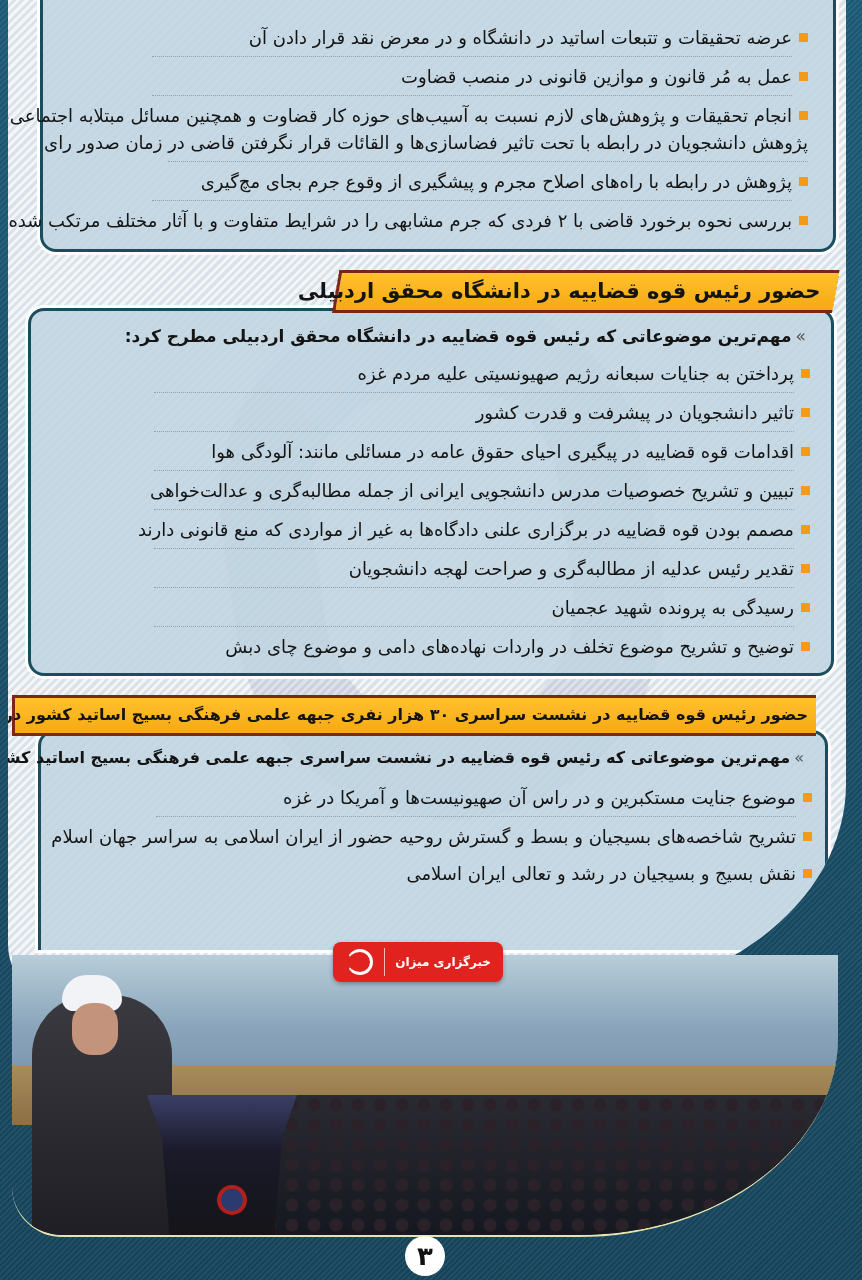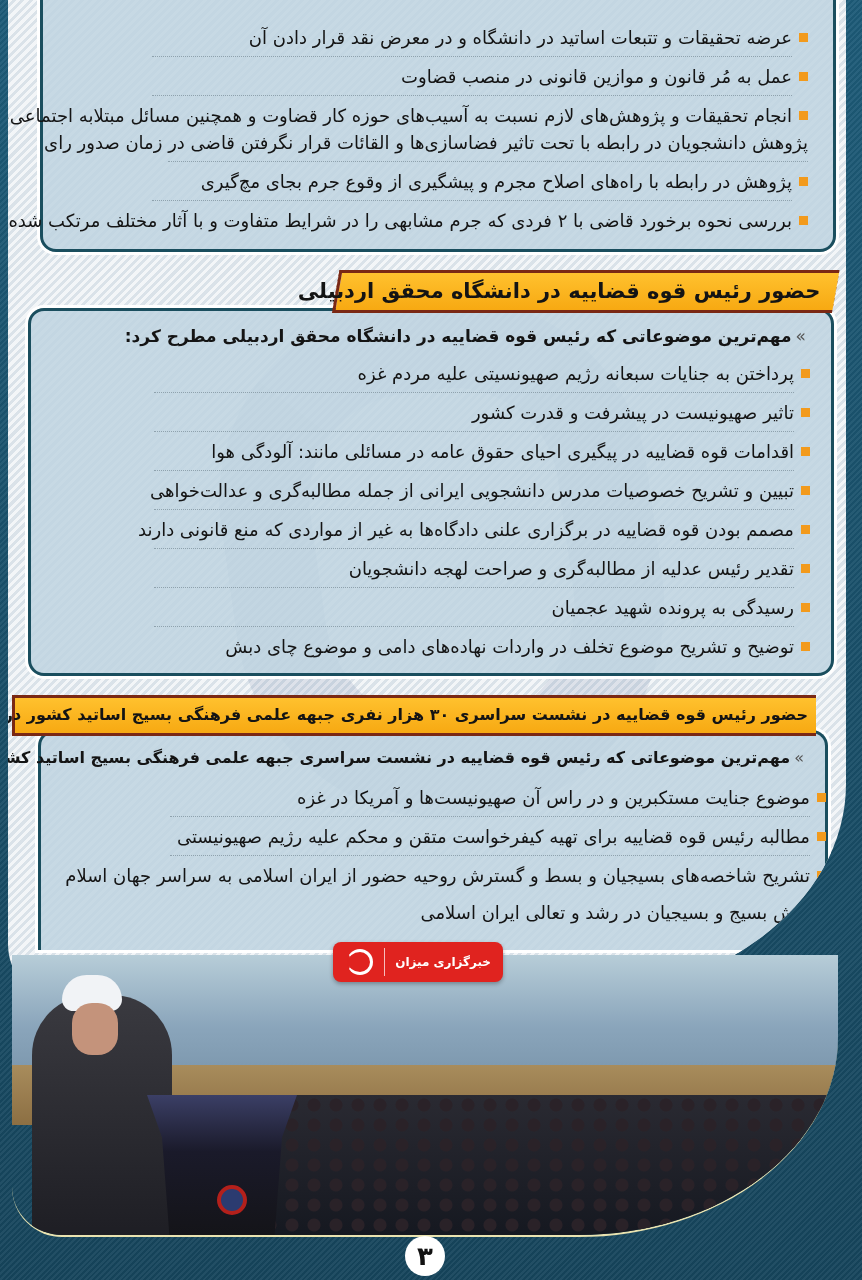--- a/index.html
+++ b/index.html
@@ -203,37 +203,36 @@
     <li><span class="bullet"></span><span>بررسی نحوه برخورد قاضی با ۲ فردی که جرم مشابهی را در شرایط متفاوت و با آثار مختلف مرتکب شده‌اند</span></li>
   </ul>
 
   <div class="box box2"></div>
   <div class="banner banner1"><span>حضور رئیس قوه قضاییه در دانشگاه محقق اردبیلی</span></div>
   <div class="intro" style="top:326px; right:40px;">
     <span class="arrow">»</span><span>مهم‌ترین موضوعاتی که رئیس قوه قضاییه در دانشگاه محقق اردبیلی مطرح کرد:</span>
   </div>
   <ul class="list" style="top:360px; right:36px;margin-left:43px;">
     <li><span class="bullet"></span><span>پرداختن به جنایات سبعانه رژیم صهیونسیتی علیه مردم غزه</span><span class="sep"></span></li>
-    <li><span class="bullet"></span><span>تاثیر صهیونیست در پیشرفت و قدرت کشور</span><span class="sep"></span></li>
+    <li><span class="bullet"></span><span>تاثیر دانشجویان در پیشرفت و قدرت کشور</span><span class="sep"></span></li>
     <li><span class="bullet"></span><span>اقدامات قوه قضاییه در پیگیری احیای حقوق عامه در مسائلی مانند: آلودگی هوا</span><span class="sep"></span></li>
     <li><span class="bullet"></span><span>تبیین و تشریح خصوصیات مدرس دانشجویی ایرانی از جمله مطالبه‌گری و عدالت‌خواهی</span><span class="sep"></span></li>
     <li><span class="bullet"></span><span>مصمم بودن قوه قضاییه در برگزاری علنی دادگاه‌ها به غیر از مواردی که منع قانونی دارند</span><span class="sep"></span></li>
     <li><span class="bullet"></span><span>تقدیر رئیس عدلیه از مطالبه‌گری و صراحت لهجه دانشجویان</span><span class="sep"></span></li>
     <li><span class="bullet"></span><span>رسیدگی به پرونده شهید عجمیان</span><span class="sep"></span></li>
     <li><span class="bullet"></span><span>توضیح و تشریح موضوع تخلف در واردات نهاده‌های دامی و موضوع چای دبش</span></li>
   </ul>
 
   <div class="box box3"></div>
   <div class="banner banner2"><span>حضور رئیس قوه قضاییه در نشست سراسری ۳۰ هزار نفری جبهه علمی فرهنگی بسیج اساتید کشور در دانشگاه تربیت مدرس</span></div>
   <div class="intro" style="top:748px; right:42px; font-size:16px;">
     <span class="arrow">»</span><span>مهم‌ترین موضوعاتی که رئیس قوه قضاییه در نشست سراسری جبهه علمی فرهنگی بسیج اساتید کشور مطرح کرد:</span>
   </div>
-  <ul class="list" style="top:784px; right:20px;">
+  <ul class="list" style="top:784px; right:34px;">
     <li><span class="bullet"></span><span>موضوع جنایت مستکبرین و در راس آن صهیونیست‌ها و آمریکا در غزه</span><span class="sep"></span></li>
-    <li><span class="bullet"></span><span>مطالبه رئیس قوه قضاییه برای تهیه کیفرخواست متقن و محکم علیه رژیم صهیونیستی</span><span class="sep"></span></li>
     <li><span class="bullet"></span><span>تشریح شاخصه‌های بسیجیان و بسط و گسترش روحیه حضور از ایران اسلامی به سراسر جهان اسلام</span></li>
     <li style="margin-top:10px;"><span class="bullet"></span><span>نقش بسیج و بسیجیان در رشد و تعالی ایران اسلامی</span></li>
   </ul>
 </div>
 
 <div class="photo">
   <div class="ceiling"></div>
   <div class="wall"></div>
   <div class="crowd"></div>
   <div class="speaker"></div>

